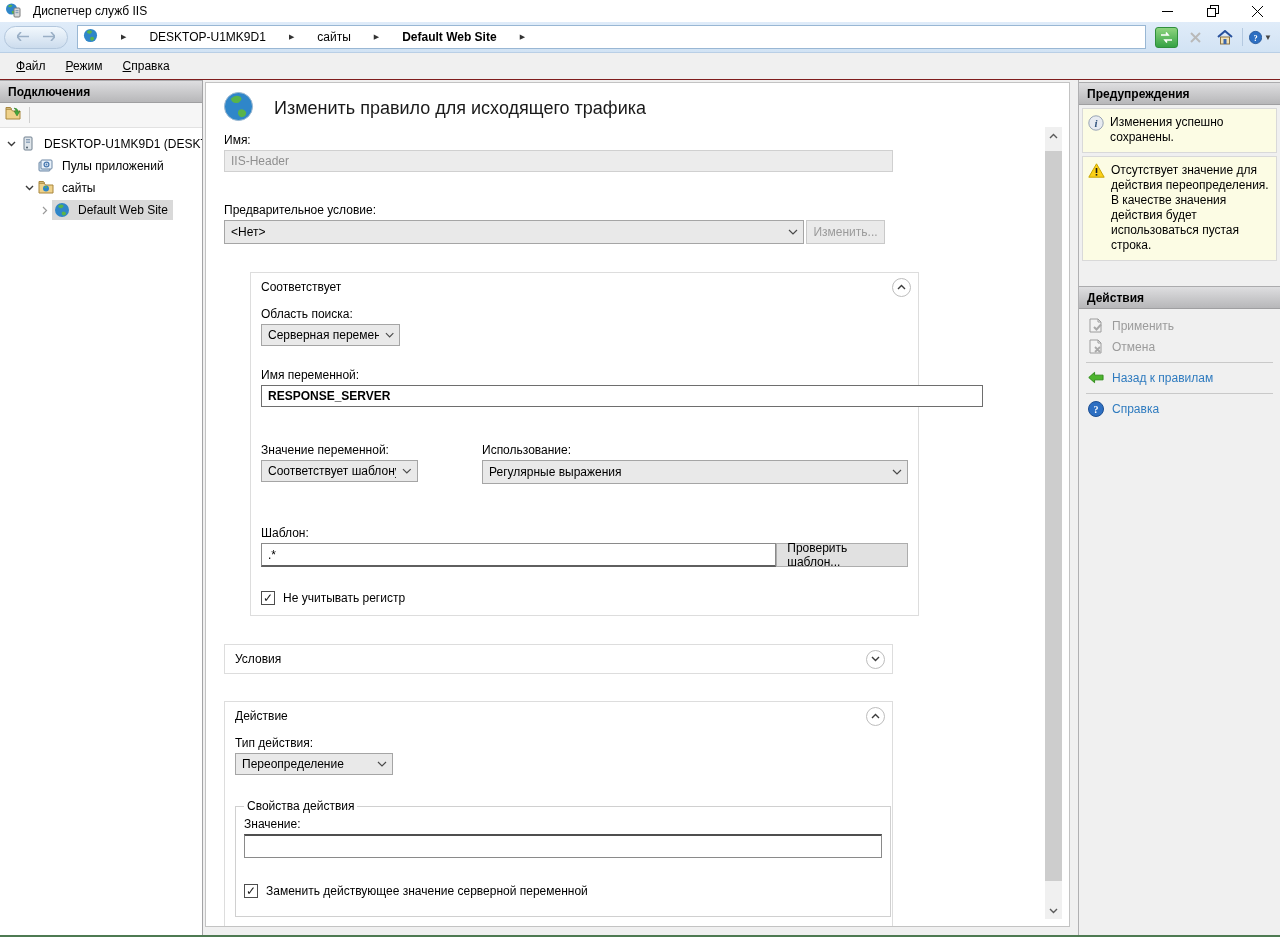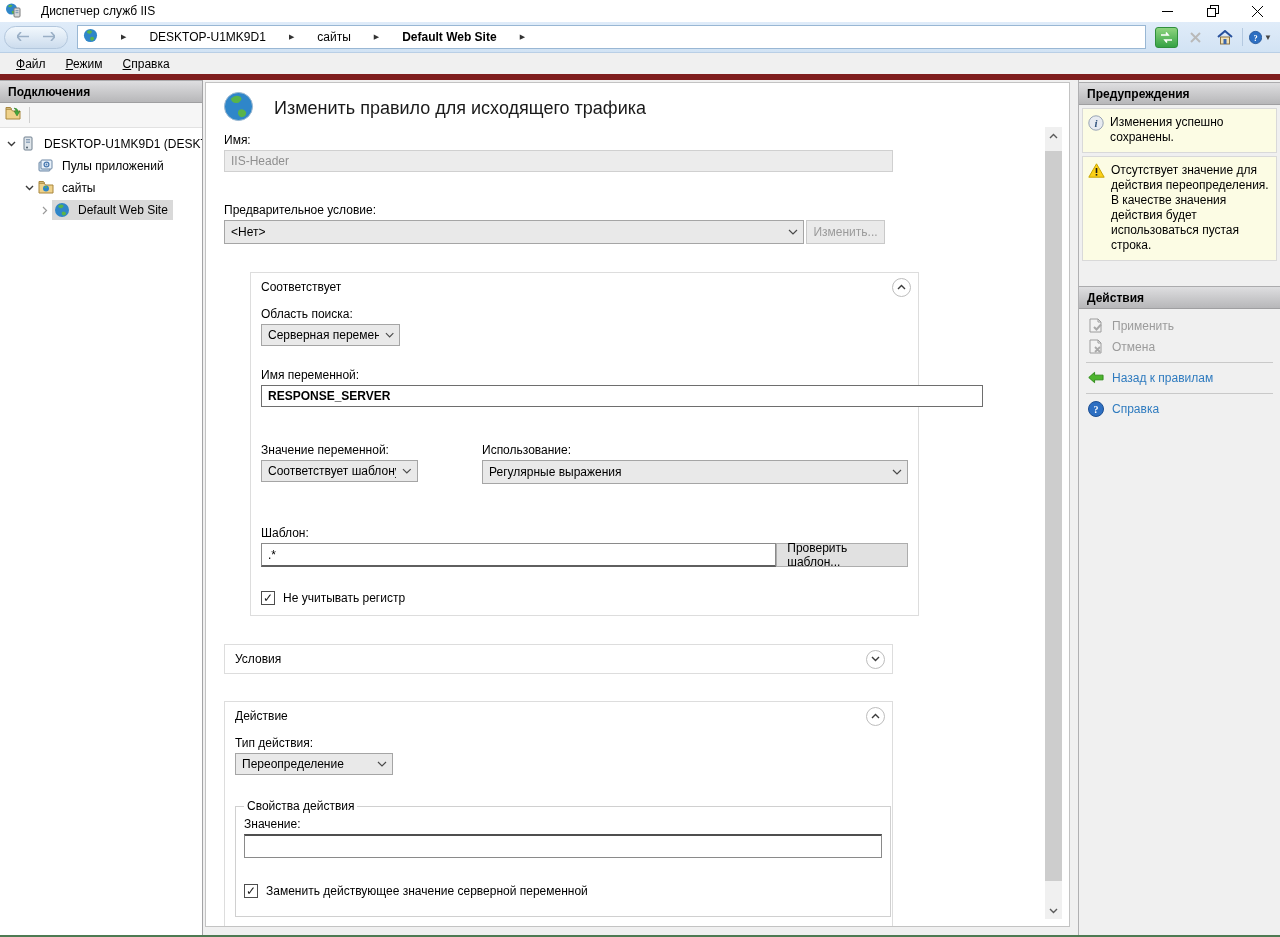--- a/index.html
+++ b/index.html
@@ -6,21 +6,21 @@
   html,body { margin:0; padding:0; }
   body {
     width:1280px; height:937px; overflow:hidden;
     font-family:"Liberation Sans", sans-serif; font-size:12px; color:#000;
     background:#fff;
   }
   .app { width:1280px; height:937px; display:flex; flex-direction:column;
          border-bottom:2px solid #4e7a52; }
 
   
-  .titlebar { height:22px; display:flex; align-items:center; padding-left:5px; gap:20px;
+  .titlebar { height:22px; display:flex; align-items:center; padding-left:5px; gap:12px;
               background:#fff; flex:0 0 auto; }
   .titlebar .title { font-size:12px; }
   .win-controls { margin-left:auto; display:flex; height:22px; }
   .win-btn { width:45px; height:22px; display:flex; align-items:center; justify-content:center; }
   .win-btn svg { display:block; }
 
   
   .addressbar { height:31px; background:linear-gradient(#e0ecf9,#d2e3f4);
                 border-bottom:1px solid #b9cfe6; display:flex; align-items:center;
                 padding:0 8px 0 4px; gap:9px; flex:0 0 auto; }
@@ -35,21 +35,21 @@
   .addr-icons { display:flex; align-items:center; gap:6px; }
   .addr-btn { width:23px; height:21px; display:flex; align-items:center; justify-content:center;
               border-radius:3px; }
   .addr-btn.refresh { background:linear-gradient(#8ed47f,#35a245); border:1px solid #2f8f3c;
                       color:#fff; font-weight:bold; font-size:12px; }
   .addr-sep { width:1px; height:18px; background:#b4c9e0; }
   .help-caret { font-size:8px; color:#444; margin-left:2px; }
 
   
   .menubar { height:27px; background:#f0f0f0; display:flex; align-items:center;
-             padding-left:6px; border-bottom:6px solid #7f1d1d; flex:0 0 auto; }
+             padding-left:6px; border-bottom:1px solid #7f1d1d; flex:0 0 auto; }
   .menu-item { padding:4px 10px; }
   .menu-item .accel { text-decoration:underline; }
 
   
   .main-body { flex:1; display:flex; min-height:0; }
 
   .panel-header { height:23px; background:linear-gradient(#dedee0,#b7b7b9);
                   border-top:1px solid #ababad; border-bottom:1px solid #9f9fa1;
                   font-weight:bold; display:flex; align-items:center; padding-left:8px;
                   flex:0 0 auto; }

